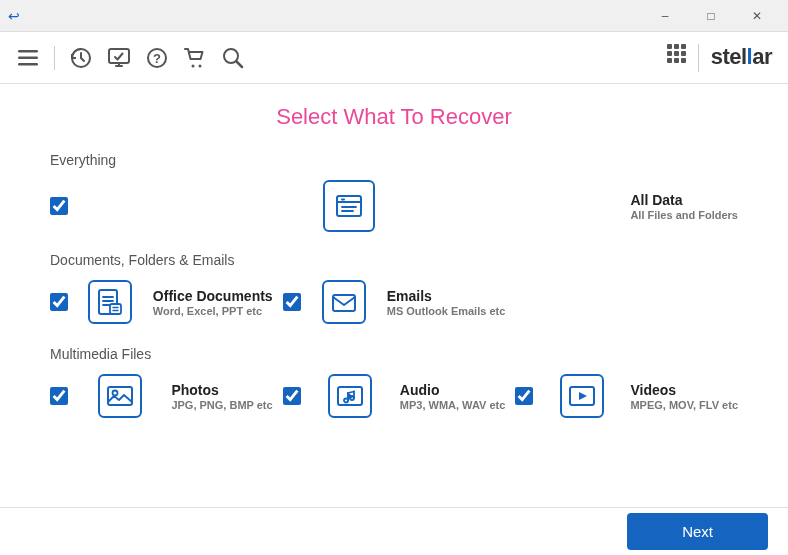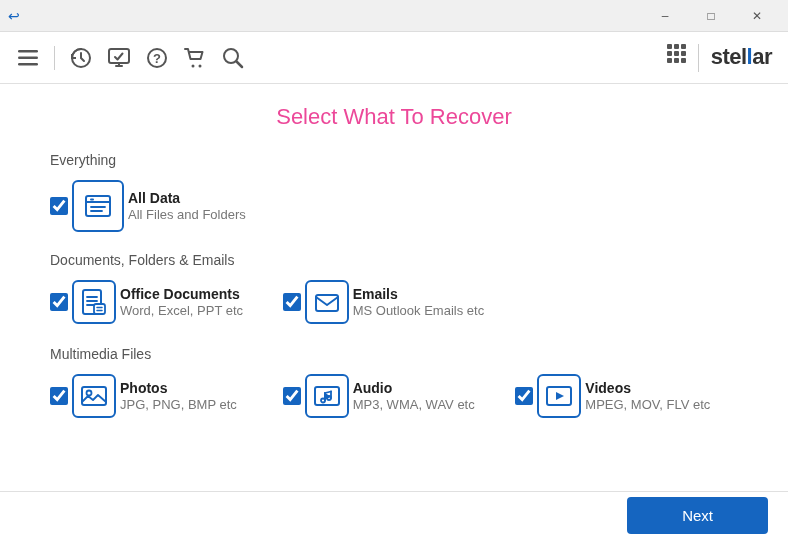--- a/index.html
+++ b/index.html
@@ -135,41 +135,43 @@
       color: #555;
       margin-bottom: 12px;
     }
 
     
     .checkbox-item {
       display: flex;
       align-items: center;
       gap: 4px;
       cursor: pointer;
+      justify-content: space-between;
     }
 
     .item-icon-box {
       width: 44px;
       height: 44px;
       border: 2px solid #1565c0;
       border-radius: 6px;
       display: flex;
       align-items: center;
       justify-content: center;
       flex-shrink: 0;
     }
     .item-info .item-title {
       font-size: 14px;
       font-weight: 600;
       color: #222;
     }
     .item-info .item-desc {
-      font-size: 13px;
+      font-size: 11px;
       color: #777;
       margin-top: 1px;
+      font-weight: bold;
     }
 
     
     .everything-section {
       margin-bottom: 20px;
     }
     .everything-item .item-icon-box {
       width: 52px;
       height: 52px;
     }
@@ -178,21 +180,21 @@
     .items-grid {
       display: grid;
       grid-template-columns: repeat(3, 1fr);
       gap: 16px 10px;
       margin-bottom: 22px;
     }
 
     
     .bottom-bar {
       position: absolute;
-      bottom: 16px;
+      bottom: 0;
       left: 0;
       right: 0;
       height: 48px;
       background: #fff;
       border-top: 1px solid #e0e0e0;
       display: flex;
       align-items: center;
       justify-content: flex-end;
       padding: 0 20px;
     }

